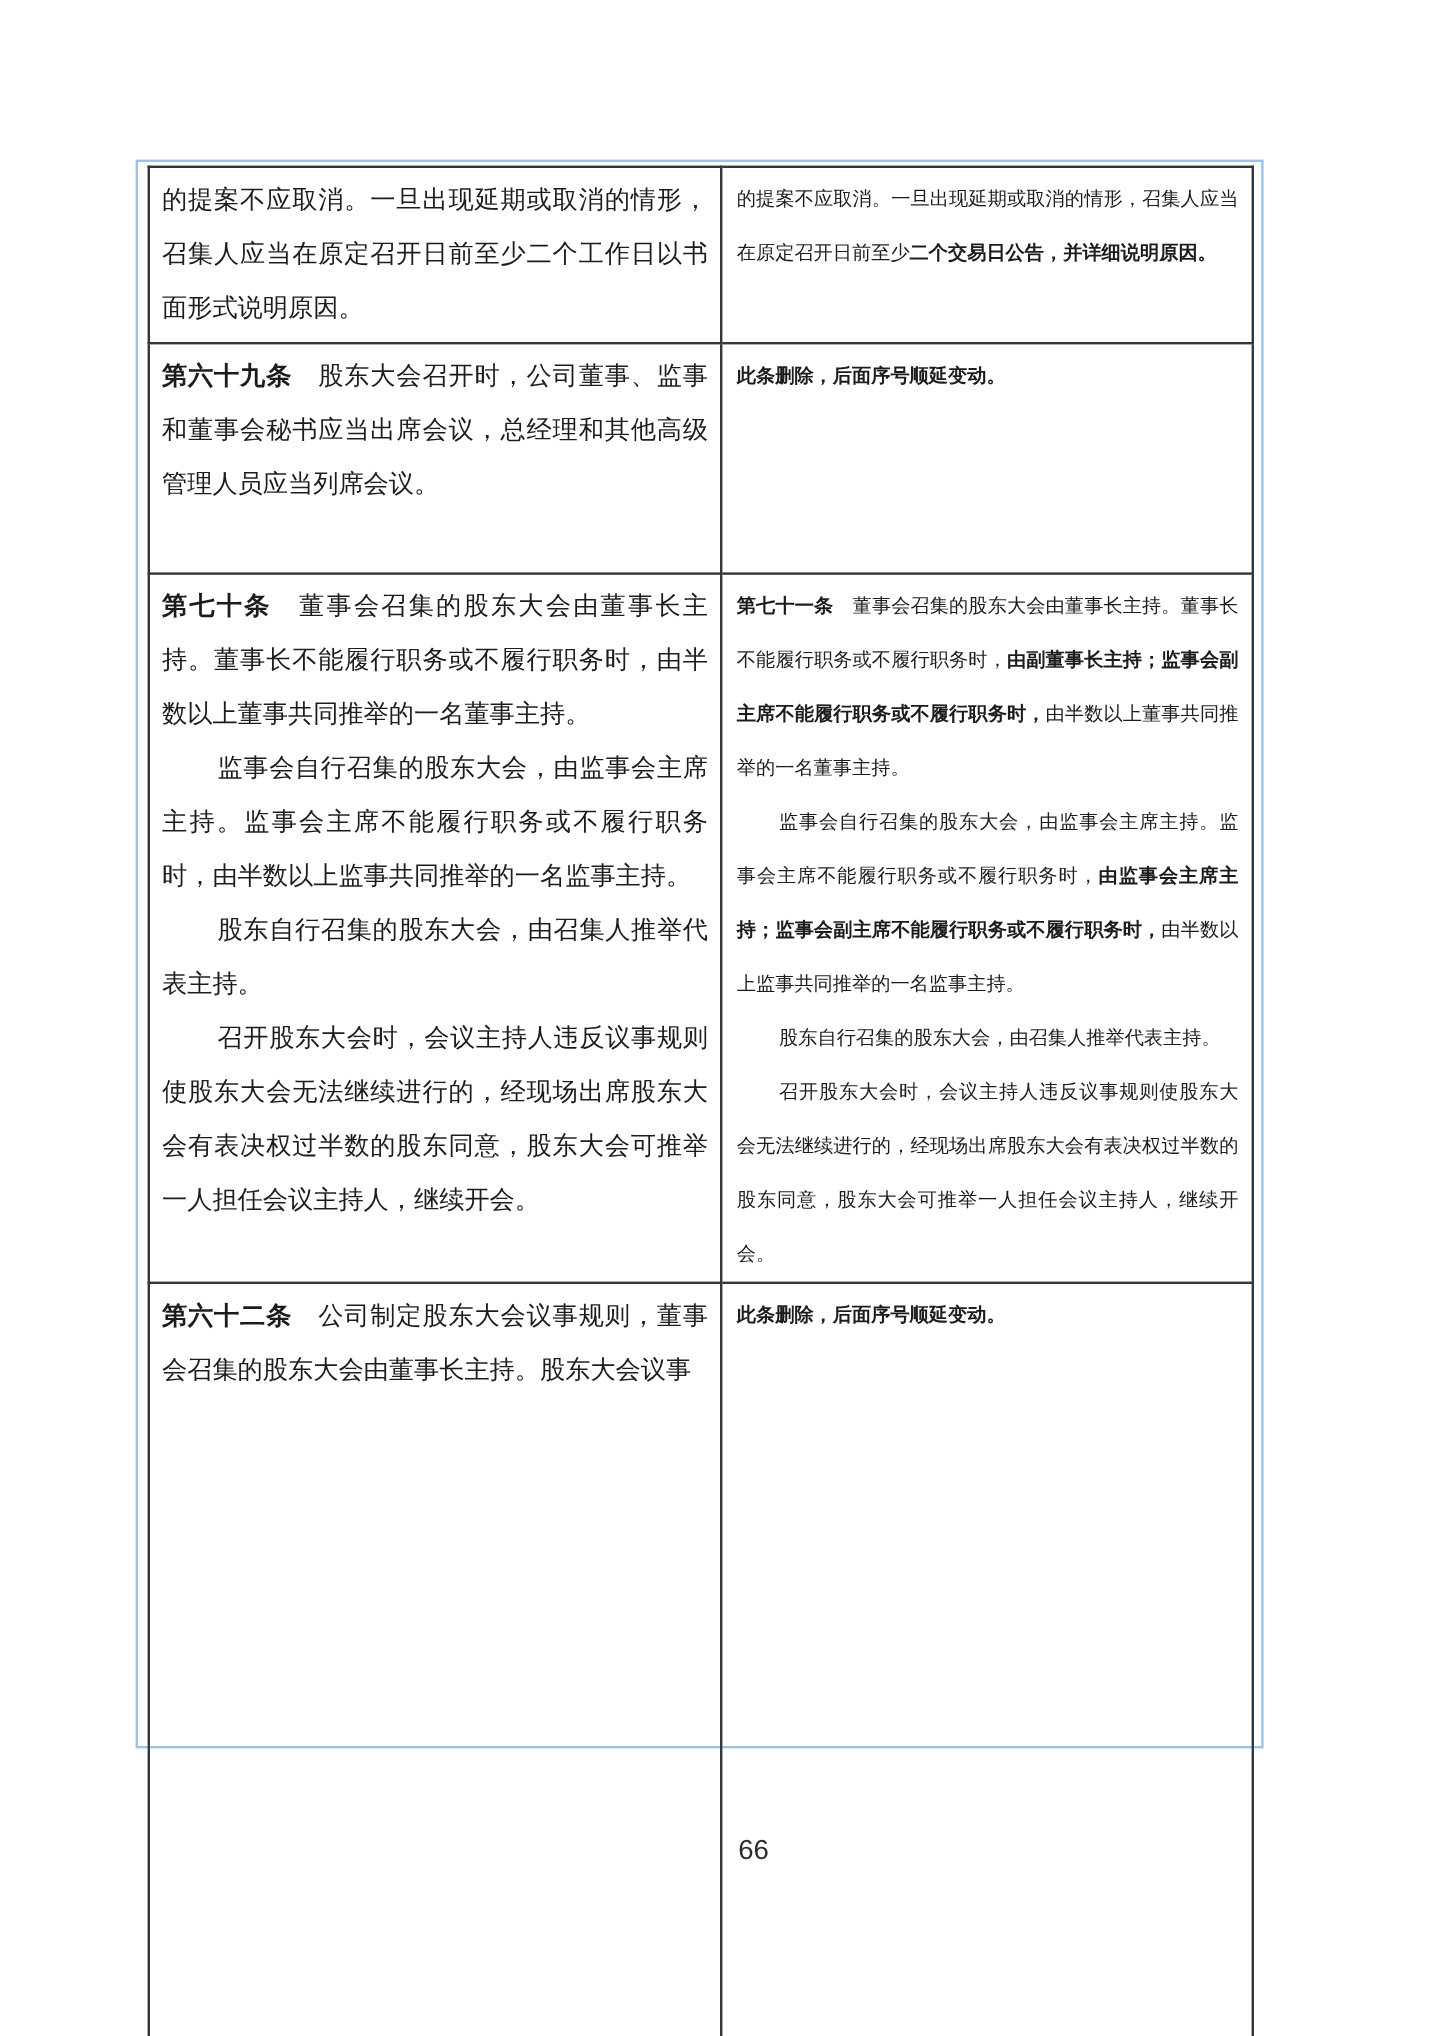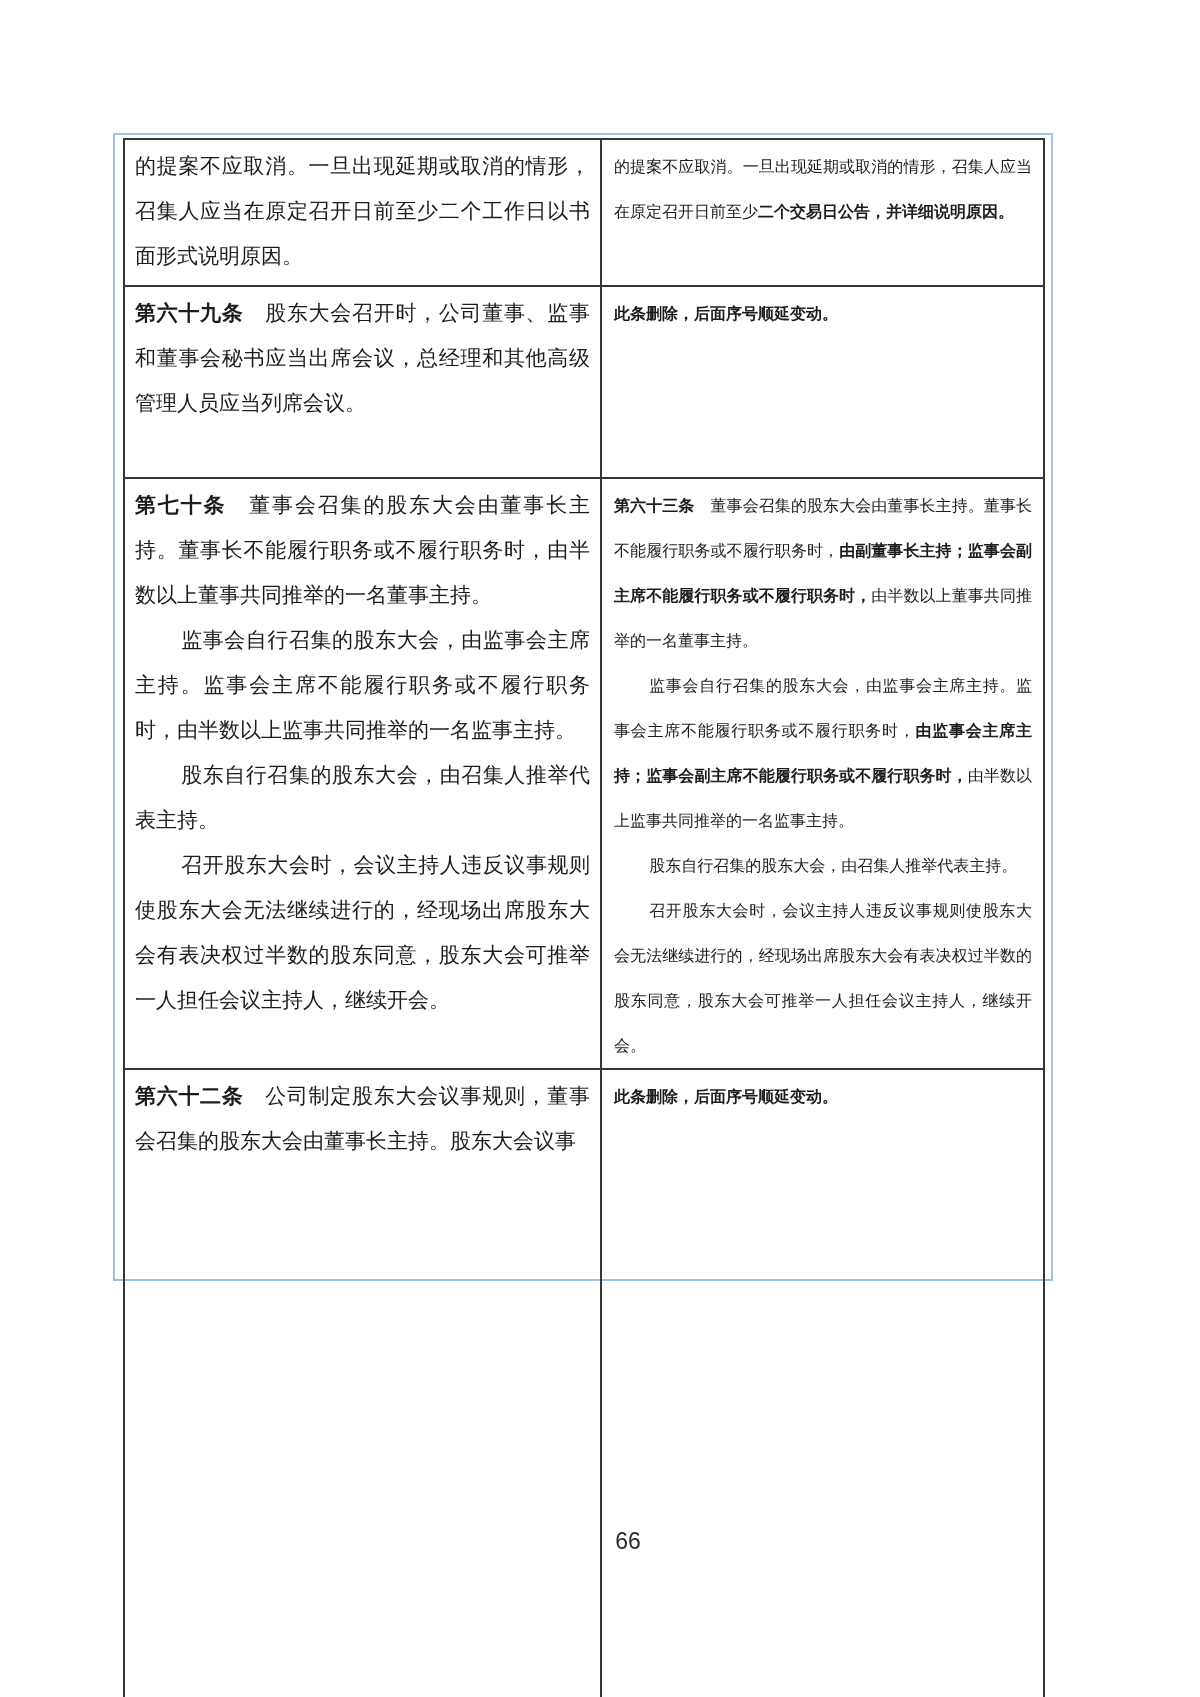--- a/index.html
+++ b/index.html
@@ -16,21 +16,21 @@
     font-family: "Liberation Serif", "DejaVu Serif", serif;
     color: #1c1c1c;
     overflow: hidden;
   }
   
   .table-frame {
     position: absolute;
     left: 113px;
     top: 133px;
     width: 940px;
-    height: 1148px;
+    height: 1324px;
     border: 2px solid var(--frame-border, #9cc2e5);
     box-sizing: border-box;
   }
   .cmp-table {
     position: absolute;
     left: 8px;
     top: 3px;
     width: 920px;
     border-collapse: collapse;
     table-layout: fixed;
@@ -97,21 +97,21 @@
             </td>
           </tr>
           <tr>
             <td class="cell old">
               <div class="para"><span class="bold">第七十条</span><span>　董事会召集的股东大会由董事长主持。董事长不能履行职务或不履行职务时，由半数以上董事共同推举的一名董事主持。</span></div>
               <div class="para indent"><span>监事会自行召集的股东大会，由监事会主席主持。监事会主席不能履行职务或不履行职务时，由半数以上监事共同推举的一名监事主持。</span></div>
               <div class="para indent"><span>股东自行召集的股东大会，由召集人推举代表主持。</span></div>
               <div class="para indent"><span>召开股东大会时，会议主持人违反议事规则使股东大会无法继续进行的，经现场出席股东大会有表决权过半数的股东同意，股东大会可推举一人担任会议主持人，继续开会。</span></div>
             </td>
             <td class="cell new">
-              <div class="para"><span class="bold">第六十三条</span><span>　董事会召集的股东大会由董事长主持。董事长不能履行职务或不履行职务时，</span><span class="bold">由副董事长主持；监事会副主席不能履行职务或不履行职务时，</span><span>由半数以上董事共同推举的一名董事主持。</span></div>
+              <div class="para"><span class="bold">第七十一条</span><span>　董事会召集的股东大会由董事长主持。董事长不能履行职务或不履行职务时，</span><span class="bold">由副董事长主持；监事会副主席不能履行职务或不履行职务时，</span><span>由半数以上董事共同推举的一名董事主持。</span></div>
               <div class="para indent"><span>监事会自行召集的股东大会，由监事会主席主持。监事会主席不能履行职务或不履行职务时，</span><span class="bold">由监事会主席主持；监事会副主席不能履行职务或不履行职务时，</span><span>由半数以上监事共同推举的一名监事主持。</span></div>
               <div class="para indent"><span>股东自行召集的股东大会，由召集人推举代表主持。</span></div>
               <div class="para indent"><span>召开股东大会时，会议主持人违反议事规则使股东大会无法继续进行的，经现场出席股东大会有表决权过半数的股东同意，股东大会可推举一人担任会议主持人，继续开会。</span></div>
             </td>
           </tr>
           <tr>
             <td class="cell old">
               <div class="para"><span class="bold">第六十二条</span><span>　公司制定股东大会议事规则，董事会召集的股东大会由董事长主持。股东大会议事</span></div>
             </td>
             <td class="cell new">

